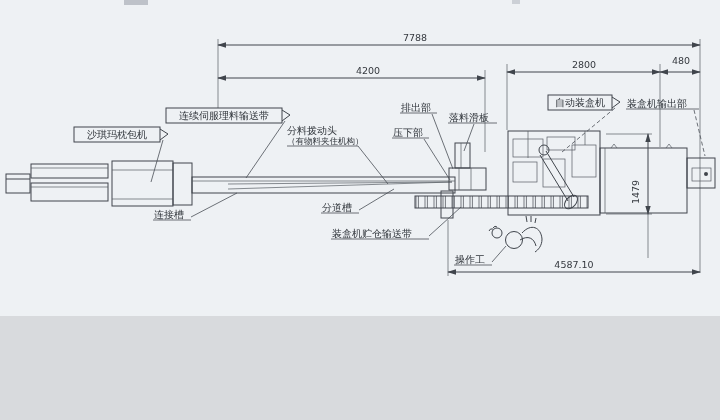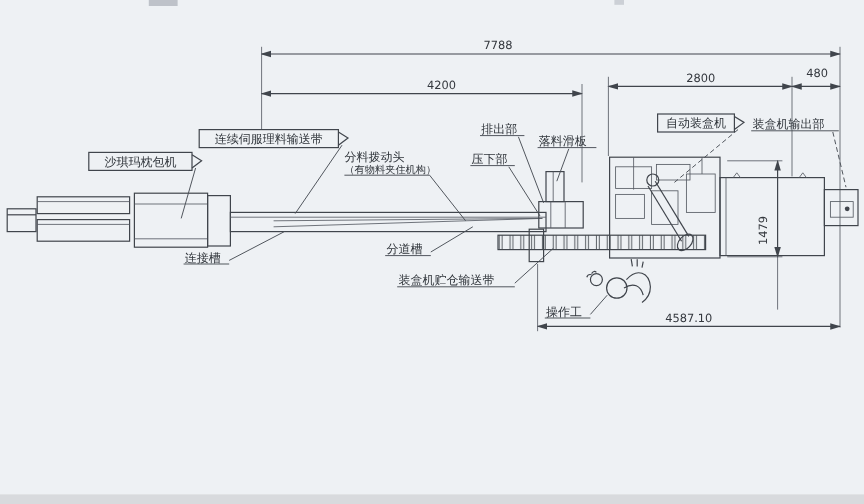--- a/index.html
+++ b/index.html
@@ -1,16 +1,16 @@
 <!DOCTYPE html>
 <html><head>
 <meta charset="utf-8">
 <style>
   html,body{margin:0;padding:0;background:#d8dadd;}
-  .stage{position:relative;width:720px;height:412px;overflow:hidden;background:#eef1f4;}
+  .stage{position:relative;width:720px;height:316px;overflow:hidden;background:#eef1f4;}
   svg{display:block;}
   text{font-family:"DejaVu Sans","Liberation Sans",sans-serif;fill:#2f343a;}
   .dimtext{font-size:9.5px;fill:#34383e;}
   .lbl{font-size:10px;}
   .lblsmall{font-size:8.5px;}
   .ink{stroke:#40454c;fill:none;stroke-width:1;}
   .thin{stroke:#565b63;fill:none;stroke-width:0.7;}
   .leader{stroke:#4a4f57;fill:none;stroke-width:0.8;}
   .dashed{stroke-dasharray:4 2.5;}
 </style>

